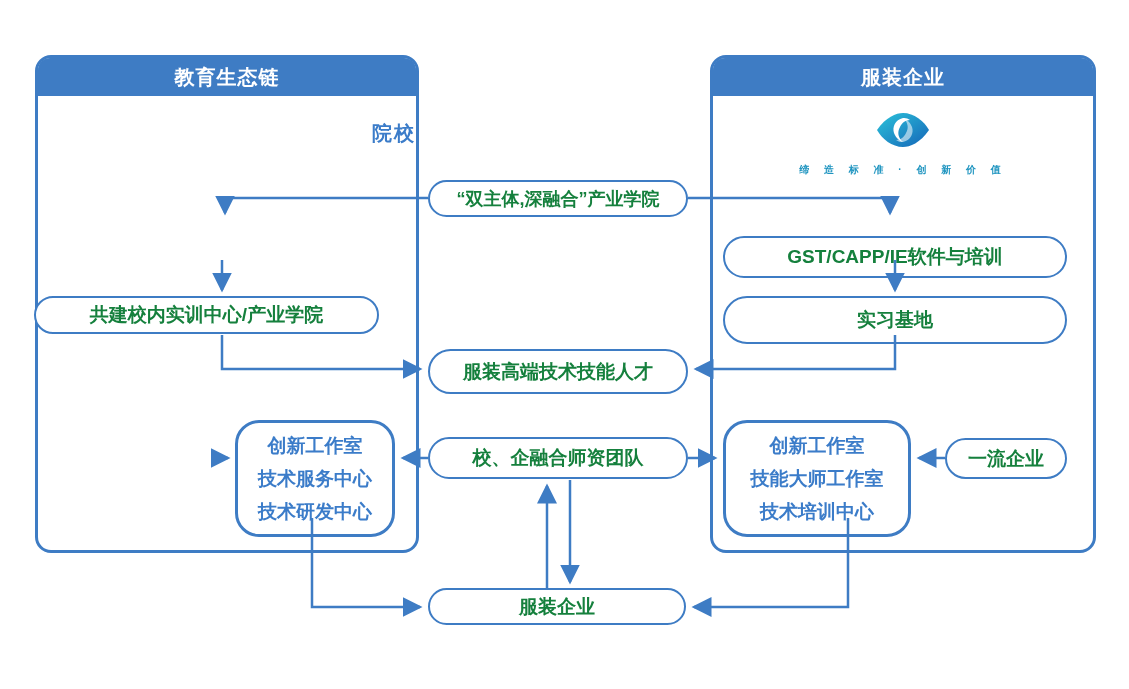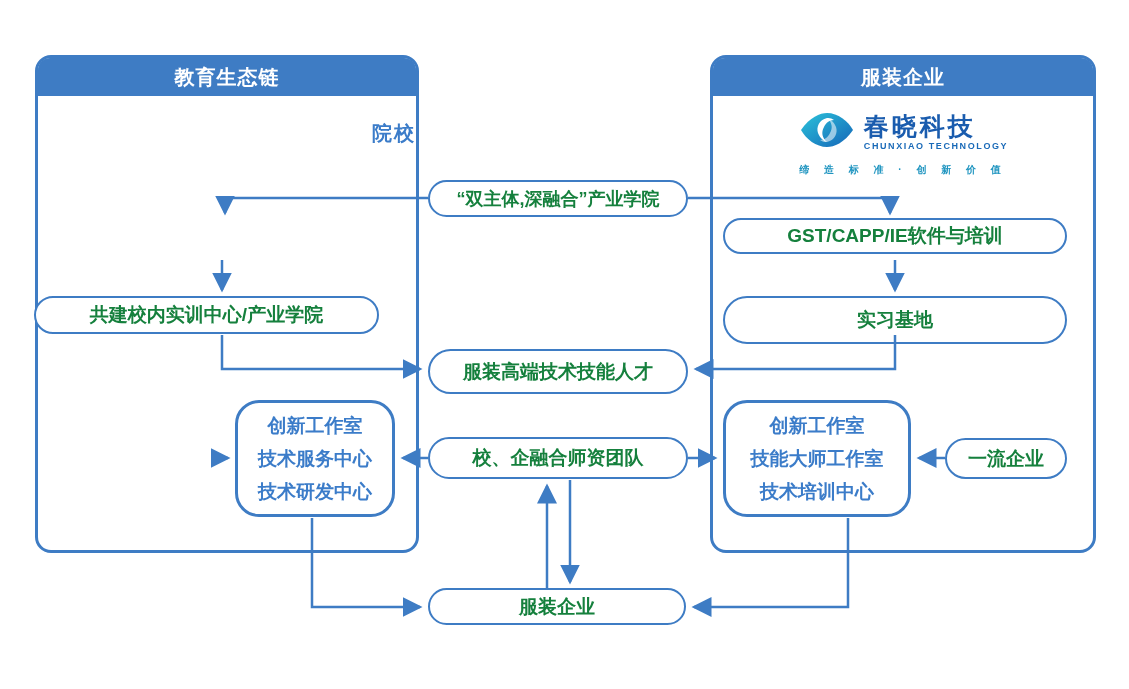--- a/index.html
+++ b/index.html
@@ -22,20 +22,21 @@
     position:absolute;border:2.5px solid #3e7cc4;border-radius:999px;background:#ffffff;
     display:flex;align-items:center;justify-content:center;color:#15803d;font-weight:bold;
     font-size:19px;white-space:nowrap;box-sizing:border-box;
   }
   .pill.small{font-size:18px;}
   .multibox{
     position:absolute;border:3px solid #3e7cc4;border-radius:24px;background:#ffffff;
     display:flex;flex-direction:column;align-items:center;justify-content:center;
     color:#3b7cc9;font-weight:bold;font-size:19px;line-height:33px;box-sizing:border-box;
     text-align:center;
+    margin-top:20px;
   }
   .logo-block{
     position:absolute;left:0;top:52px;width:100%;display:flex;flex-direction:column;
     align-items:center;
   }
   .logo-row{display:flex;align-items:center;gap:8px;}
   .logo-textcol{display:flex;flex-direction:column;align-items:flex-start;}
   .logo-name{font-size:25px;font-weight:bold;color:#1a5cae;letter-spacing:3px;line-height:26px;}
   .logo-sub{font-size:9px;font-weight:bold;color:#1a6ab8;letter-spacing:1.6px;margin-top:2px;}
   .logo-tagline{font-size:10px;font-weight:bold;color:#2095c0;letter-spacing:6px;margin-top:9px;}
@@ -61,37 +62,33 @@
               <linearGradient id="eyeGrad" x1="0" y1="0" x2="1" y2="1">
                 <stop offset="0" stop-color="#2bc3da"></stop>
                 <stop offset="1" stop-color="#1565b8"></stop>
               </linearGradient>
             </defs>
             <path d="M3,20 C12,7 22,3 29,3 C40,3 50,11 55,20 C46,33 36,37 29,37 C18,37 8,29 3,20 Z" fill="url(#eyeGrad)"></path>
             <path d="M29,8 C21,10 18,17 20,23 C22,29 28,32 29,32 C24,28 23,22 26,17 C28,13 31,10 36,10 C34,8.5 31.5,7.6 29,8 Z" fill="#ffffff"></path>
             <path d="M29,32 C37,30 40,23 38,17 C36,11 30,8 29,8 C34,12 35,18 32,23 C30,27 27,30 22,30 C24,31.5 26.5,32.4 29,32 Z" fill="#ffffff" opacity="0.55"></path>
           </svg>
         </span>
-        <span class="logo-textcol">
-          <span class="logo-name">春晓科技</span>
-          <span class="logo-sub">CHUNXIAO TECHNOLOGY</span>
-        </span>
       </div>
       <div class="logo-tagline">缔 造 标 准 · 创 新 价 值</div>
     </div>
   </div>
 
   <div class="pill" style="left:34px;top:296px;width:345px;height:38px;">共建校内实训中心/产业学院</div>
   <div class="multibox" style="left:235px;top:400px;width:160px;height:117px;">
     <span>创新工作室</span>
     <span>技术服务中心</span>
     <span>技术研发中心</span>
   </div>
 
-  <div class="pill" style="left:723px;top:218px;width:344px;height:36px;">GST/CAPP/IE软件与培训</div>
+  <div class="pill" style="left:723px;top:236px;width:344px;height:42px;">GST/CAPP/IE软件与培训</div>
   <div class="pill" style="left:723px;top:296px;width:344px;height:48px;text-align:right;">实习基地</div>
   <div class="pill" style="left:945px;top:438px;width:122px;height:41px;">一流企业</div>
   <div class="multibox" style="left:723px;top:400px;width:188px;height:117px;">
     <span>创新工作室</span>
     <span>技能大师工作室</span>
     <span>技术培训中心</span>
   </div>
 
   <div class="pill small" style="left:428px;top:180px;width:260px;height:37px;">“双主体,深融合”产业学院</div>
   <div class="pill" style="left:428px;top:349px;width:260px;height:45px;">服装高端技术技能人才</div>

